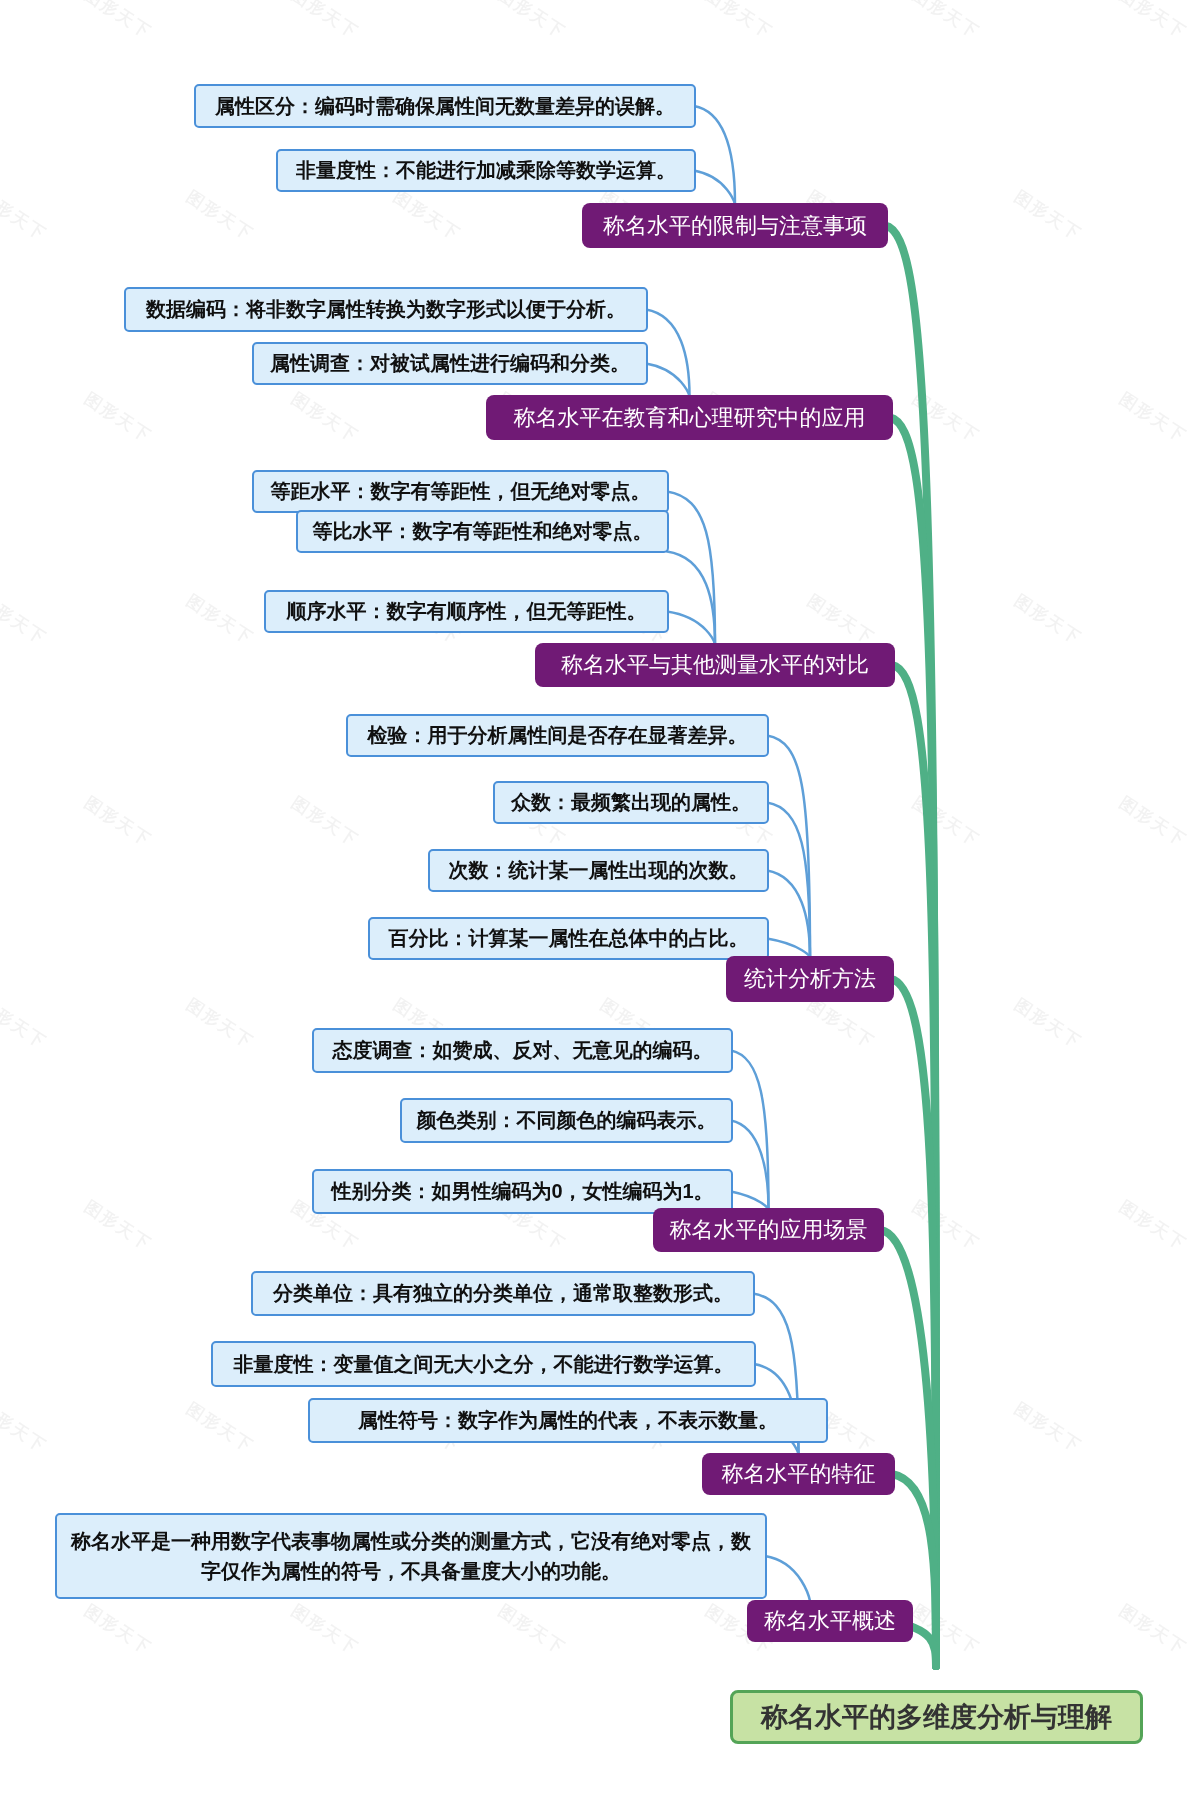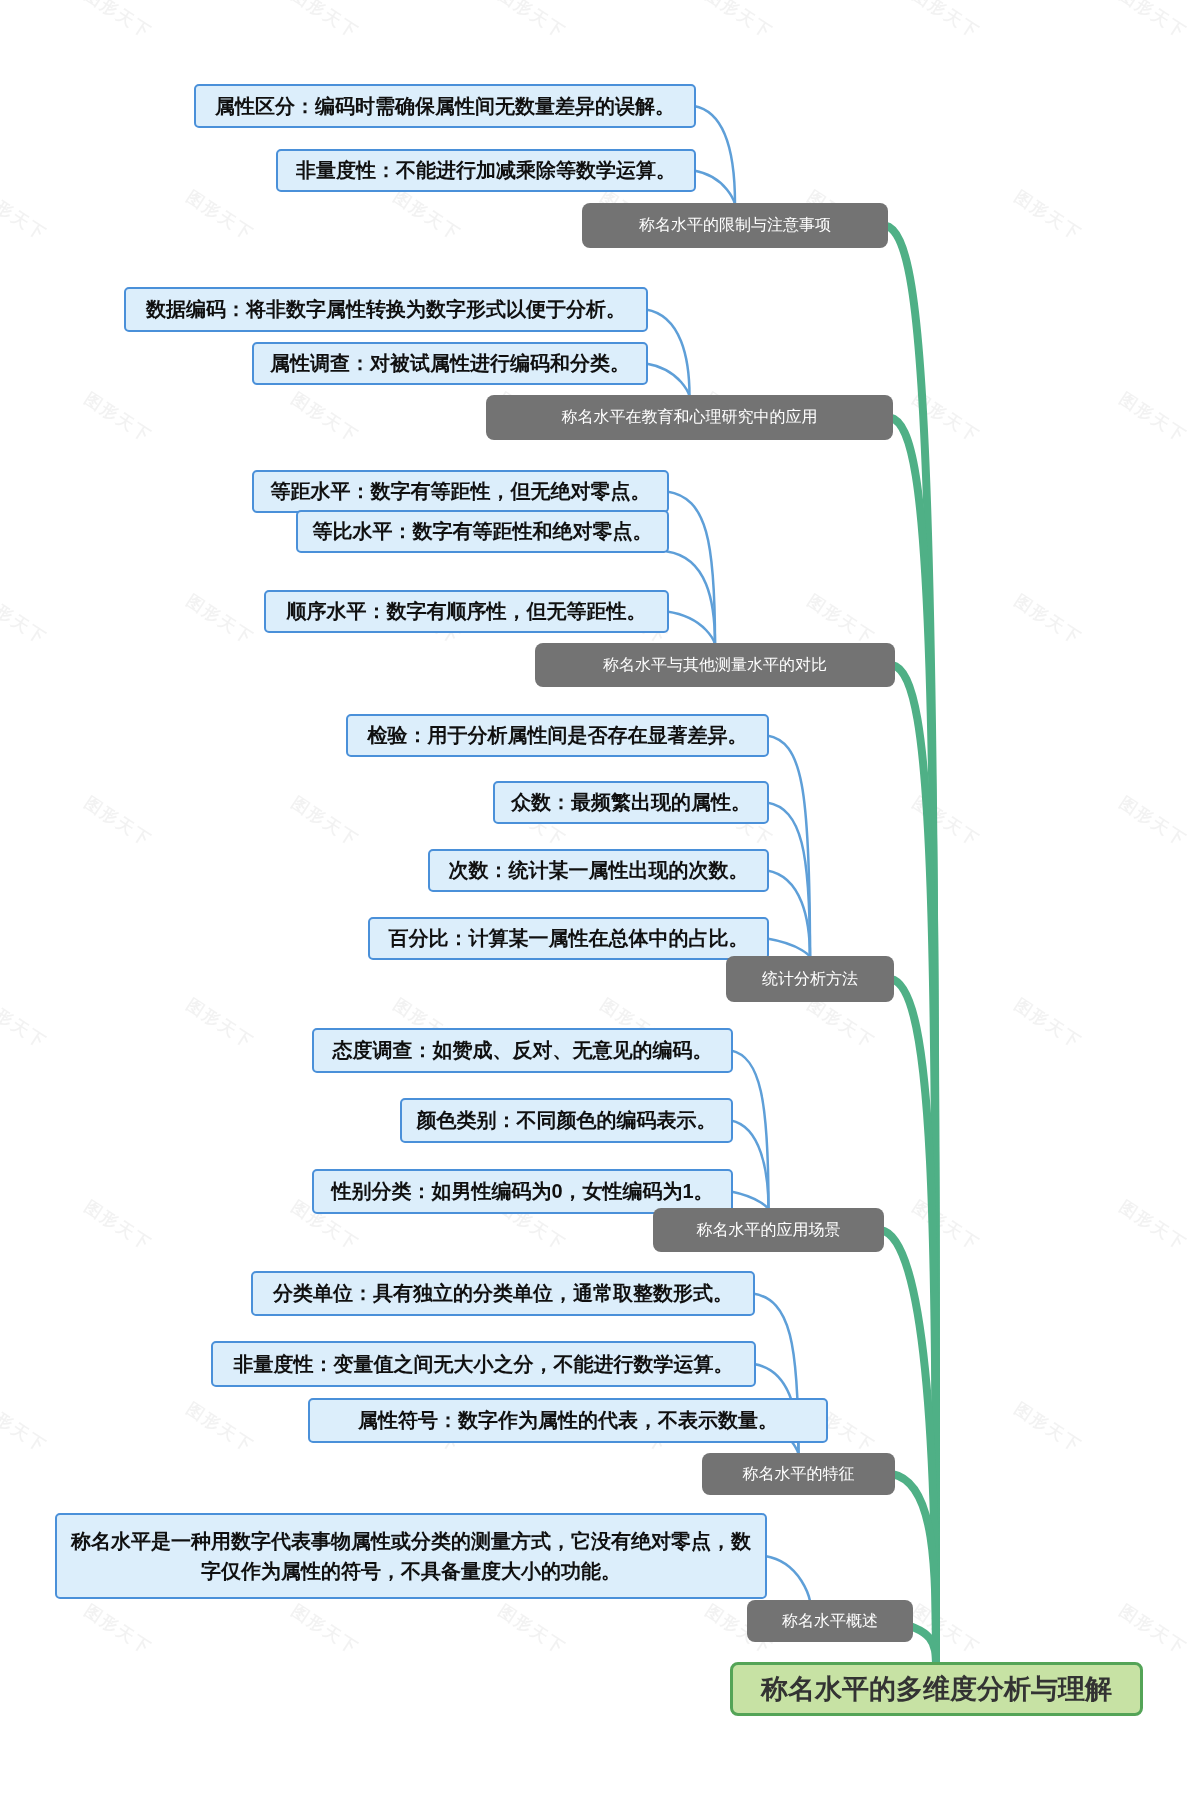--- a/index.html
+++ b/index.html
@@ -16,26 +16,26 @@
   .node{
     position:absolute;box-sizing:border-box;z-index:3;
     display:flex;align-items:center;justify-content:center;
   }
   .leaf{
     background:#dceefb;border:2.5px solid #4a90d9;border-radius:5px;
     font-size:20px;font-weight:bold;color:#101010;white-space:nowrap;
   }
   .leaf.multiline{white-space:normal;text-align:center;line-height:1.5;padding:4px 10px;}
   .branch{
-    background:#737373;border-radius:8px;color:#ffffff;
-    font-size:16px;font-weight:normal;white-space:nowrap;
+    background:#701a75;border-radius:8px;color:#ffffff;
+    font-size:22px;font-weight:normal;white-space:nowrap;
   }
   .root{
     background:#c7e2a4;border:3px solid #54a457;border-radius:8px;
-    font-size:27px;font-weight:bold;color:#333333;white-space:nowrap;
+    font-size:27px;font-weight:bold;color:#333333;white-space:nowrap;margin-top:28px;
   }
   path.greenwire{stroke:#4fb086;stroke-width:8;fill:none;stroke-linecap:round;}
   path.bluewire{stroke:#5e9fd8;stroke-width:2.5;fill:none;stroke-linecap:round;}
 </style>
 </head>
 <body>
 
 <div id="canvas">
   <div id="wmlayer">
       <span class="wm" style="left: 80px; top: 2px;">图形天下</span>

